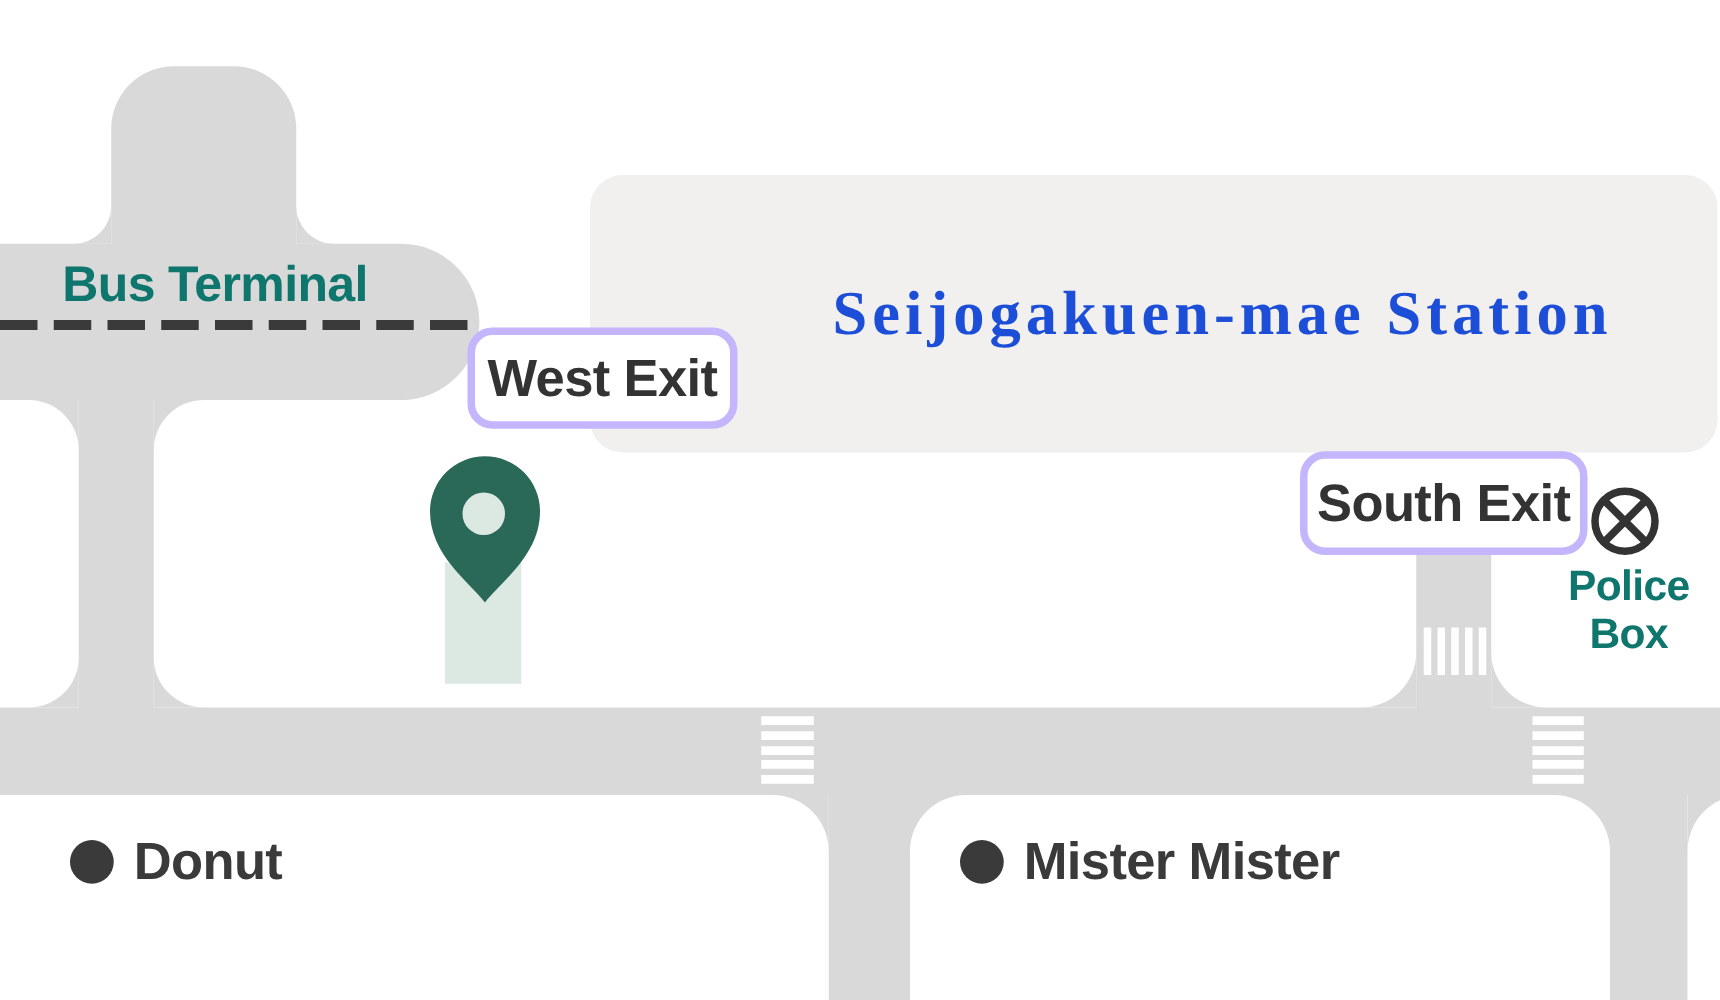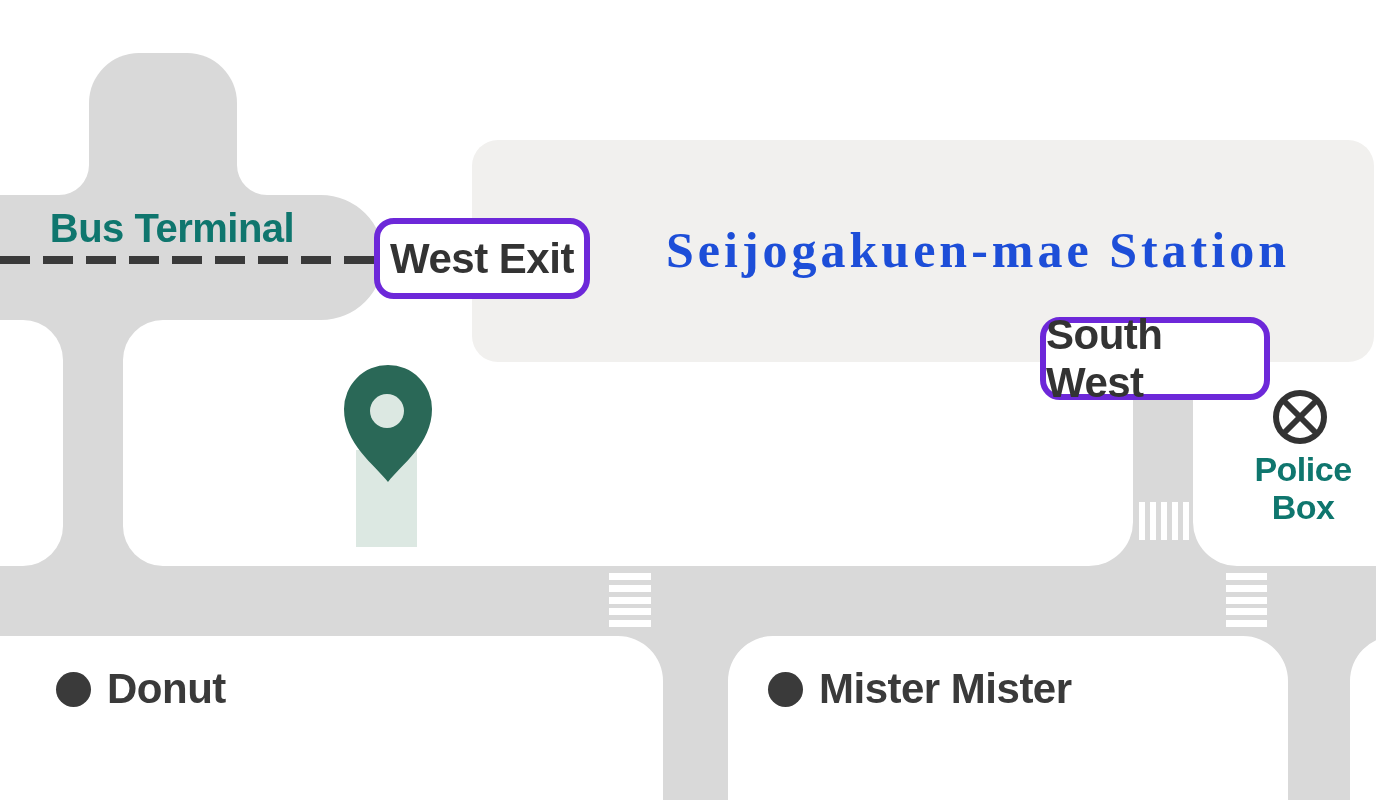--- a/index.html
+++ b/index.html
@@ -30,27 +30,28 @@
     font-family:"Liberation Serif",serif;
     font-size:50px;
     font-weight:bold;
     letter-spacing:4px;
     color:#1d4ed8;
   }
   .exit-badge{
     position:absolute;
     box-sizing:border-box;
     background:#ffffff;
-    border:6px solid #6d28d9;
+    border:6px solid #c4b5fd;
     border-radius:20px;
     display:flex;align-items:center;justify-content:center;
     font-weight:bold;
     font-size:42px;
     letter-spacing:-0.5px;
     color:#333333;
+    margin-top:44px;
   }
   .west-exit-badge{left:374px;top:218px;width:216px;height:81px;}
   .south-exit-badge{left:1040px;top:317px;width:230px;height:83px;}
   .police-label{
     left:1303px;top:450px;
     transform:translateX(-50%);
     text-align:center;
     font-size:34px;
     line-height:38px;
   }
@@ -149,21 +150,21 @@
 
   <div class="label bus-terminal-label">Bus Terminal</div>
 
   <div class="label station-name">Seijogakuen-mae Station</div>
 
   <div class="exit-badge west-exit-badge">
     <span>West Exit</span>
   </div>
 
   <div class="exit-badge south-exit-badge">
-    <span>South West</span>
+    <span>South Exit</span>
   </div>
 
   <div class="label police-label">
     <div>Police</div>
     <div>Box</div>
   </div>
 
   <div class="landmark landmark-lawson">
     <span class="landmark-dot"></span>
     <span class="landmark-text">Donut</span>

